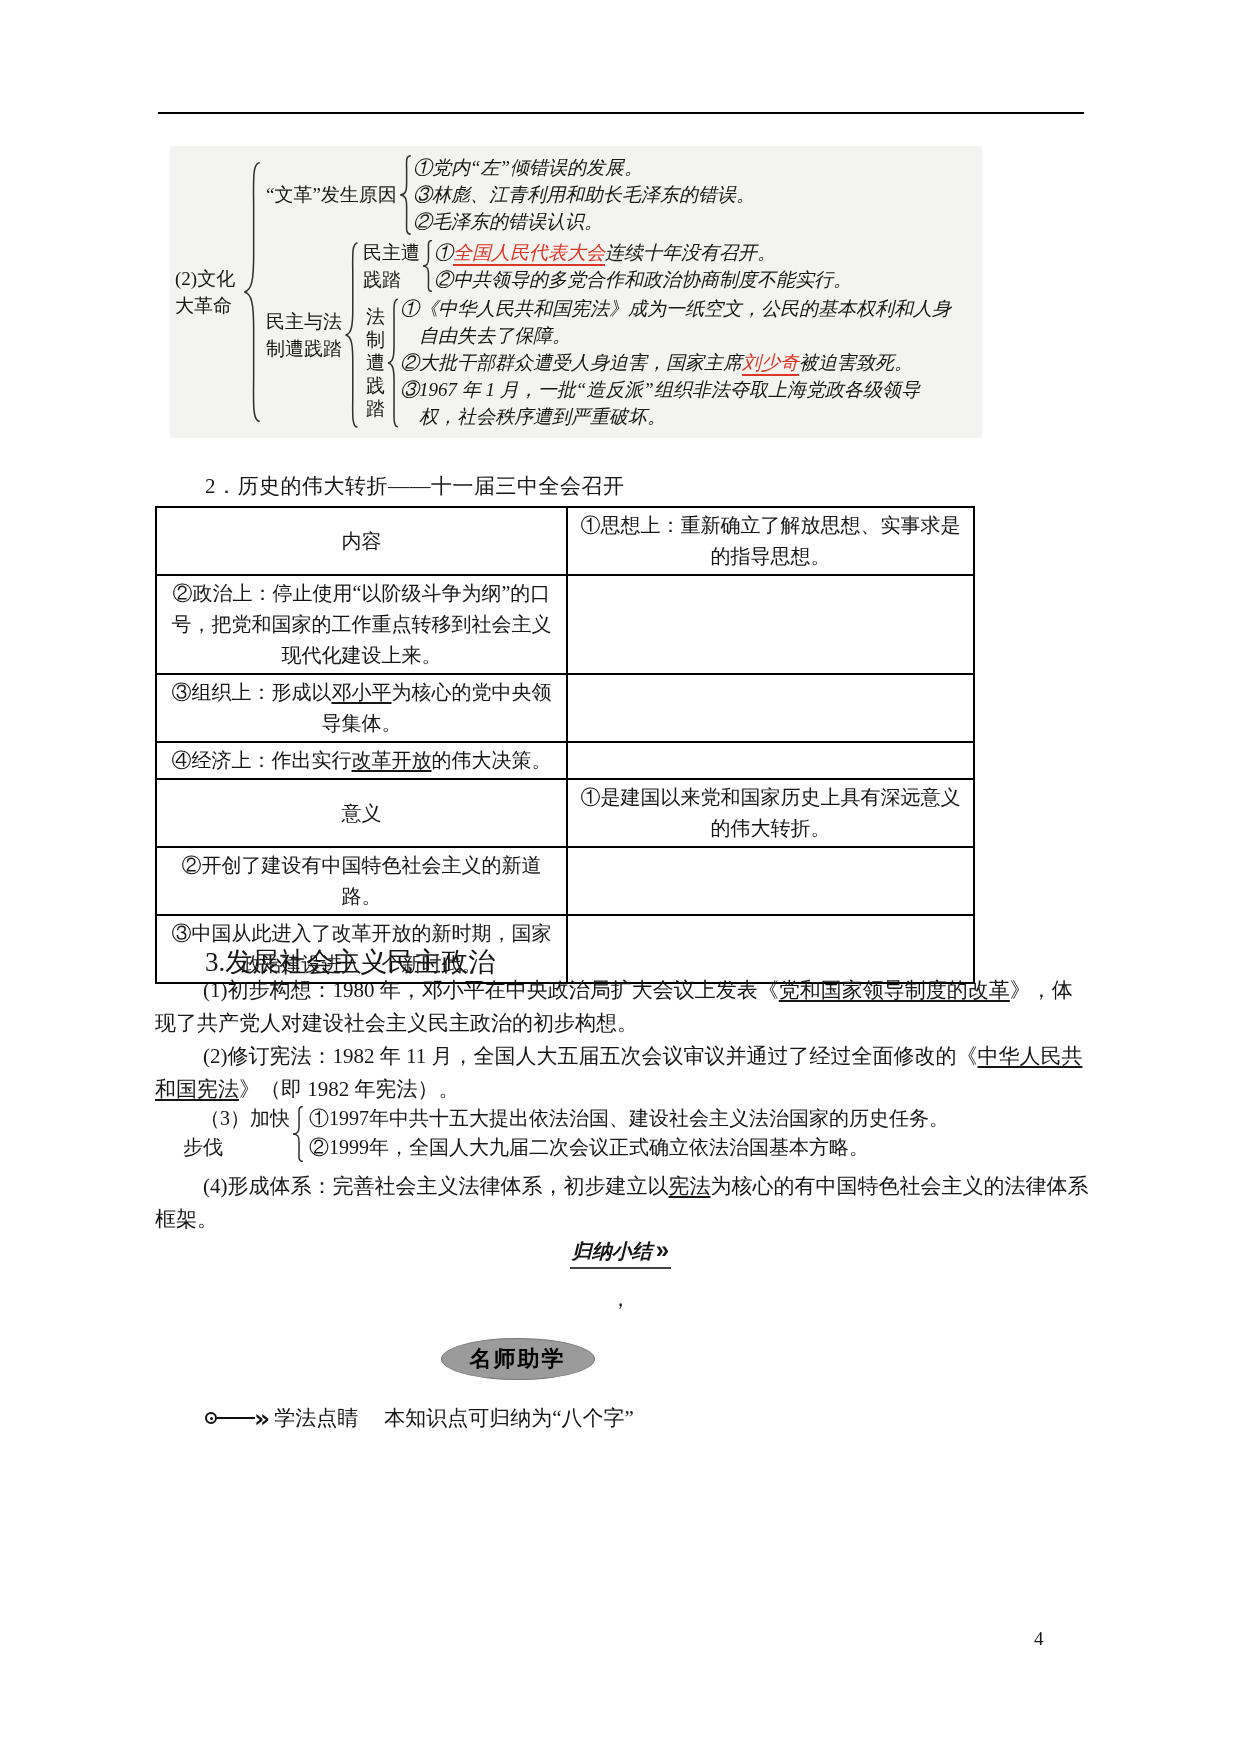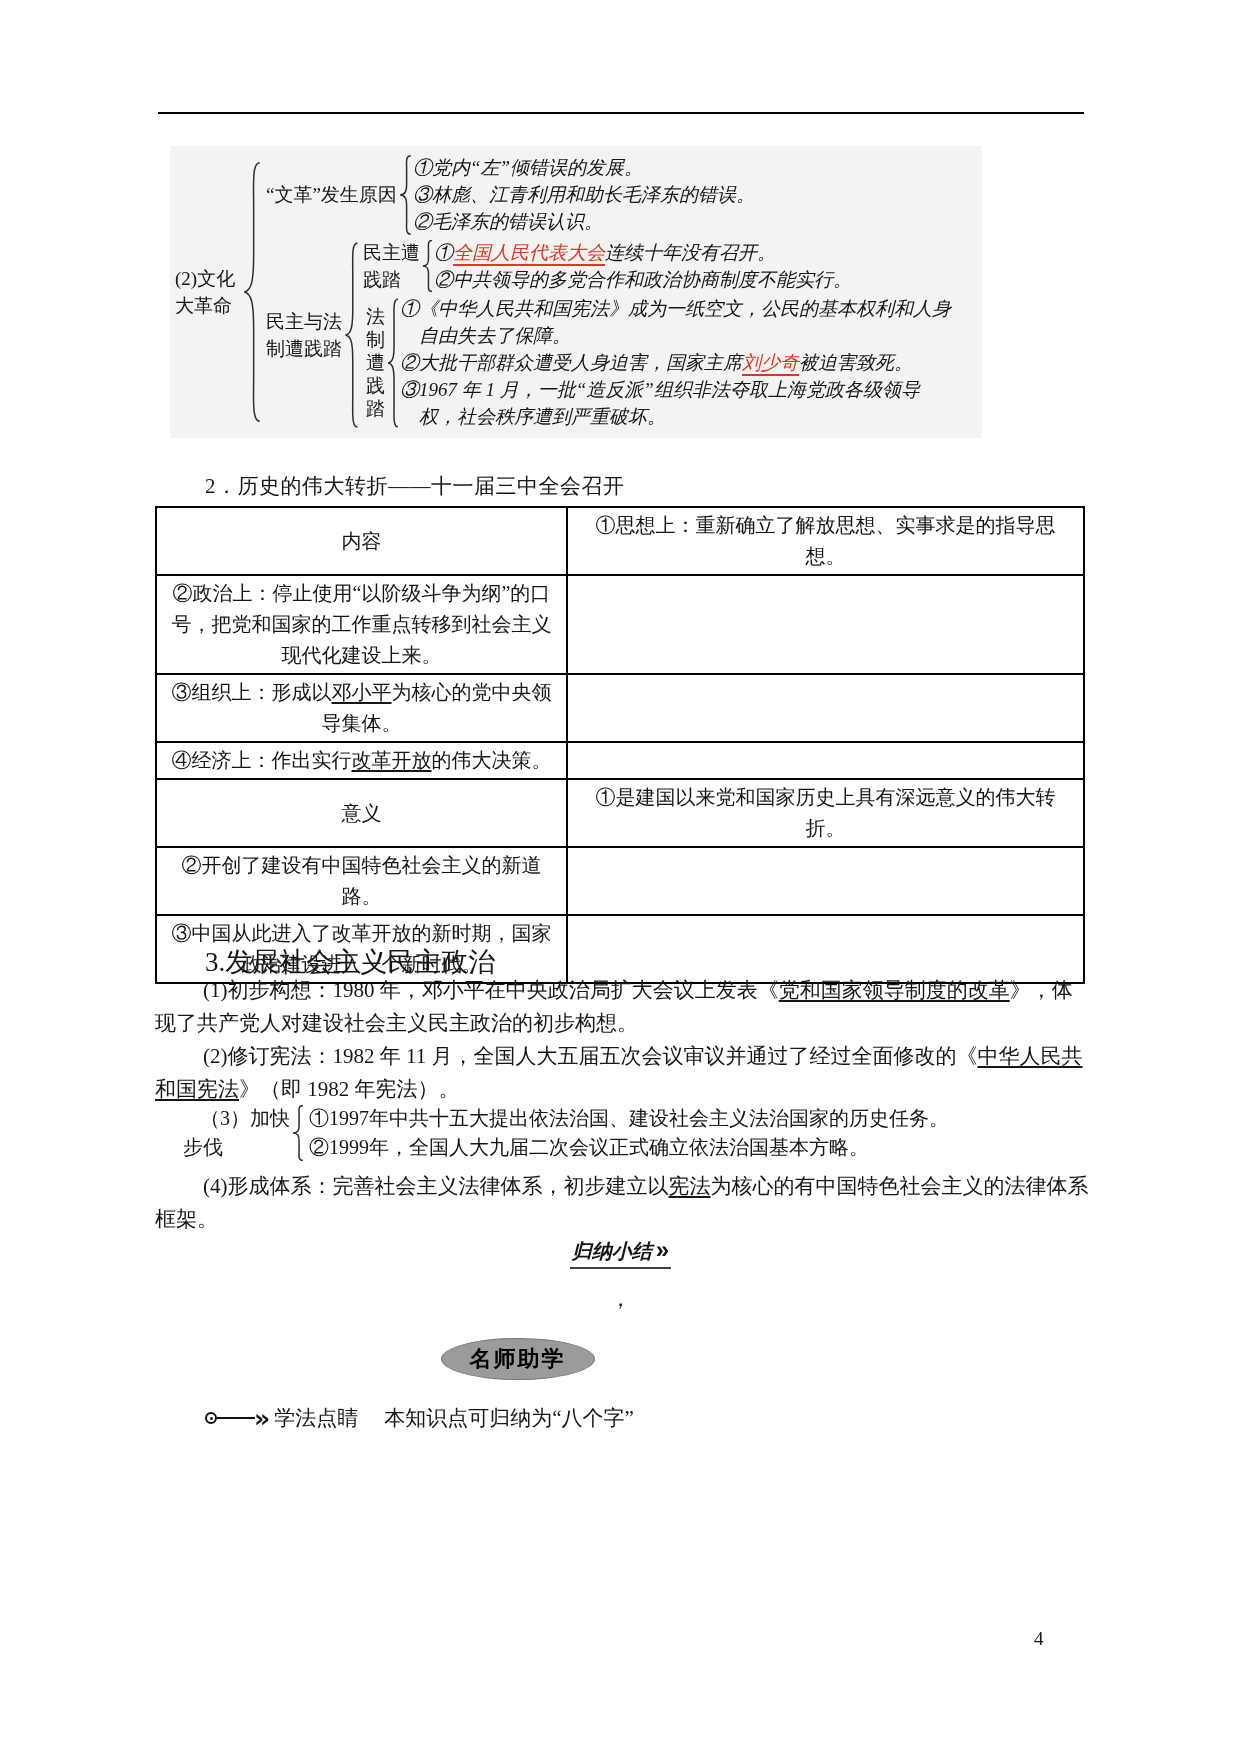--- a/index.html
+++ b/index.html
@@ -26,36 +26,36 @@
   .law-items { width:552px; }
   .law-items .item { white-space:normal; padding-left:19px; text-indent:-19px; }
   .vlabel { width:21px; line-height:23px; word-break:break-all; text-align:center; margin-left:5px; }
   .brace { flex:0 0 auto; display:block; }
   .red { color:var(--red); border-bottom:2px solid var(--red); padding-bottom:1px; }
   .ul { text-decoration:underline; text-underline-offset:3px; text-decoration-thickness:1.5px; }
 
   
   .h2-heading { position:absolute; left:205px; top:472px; font-size:21px; letter-spacing:.5px; }
   .info-table {
-    position:absolute; left:155px; top:506px; width:930px;
+    position:absolute; left:155px; top:506px; width:820px;
     border-collapse:collapse; table-layout:fixed;
     font-size:20px; line-height:31px;
   }
   .info-table col.c-left { width:411px; }
   .info-table td {
     border:2px solid #000; text-align:center; vertical-align:middle;
     padding:2px 6px;
   }
   .info-table td.wpad { padding:2px 12px; }
 
   
   .h3-heading { position:absolute; left:205px; top:944px; font-size:27px; }
   .para { position:absolute; left:155px; width:934px; font-size:21px; line-height:33px; }
   .para.indent { text-indent:48px; }
-  .steps { position:absolute; left:183px; top:1104px; display:flex; align-items:center; font-size:20px; }
+  .steps { position:absolute; left:183px; top:1104px; display:flex; align-items:flex-end; font-size:20px; }
   .steps-label { width:108px; line-height:29px; }
   .steps-label .sl1 { display:block; text-indent:17px; }
   .steps-label .sl2 { display:block; }
   .steps-items { line-height:29px; margin-left:4px; }
   .steps-items div { white-space:nowrap; }
 
   
   .summary { position:absolute; left:0; top:1236px; width:1241px; text-align:center; }
   .summary-inner {
     display:inline-block; font-family:"Liberation Sans","DejaVu Sans",sans-serif;

